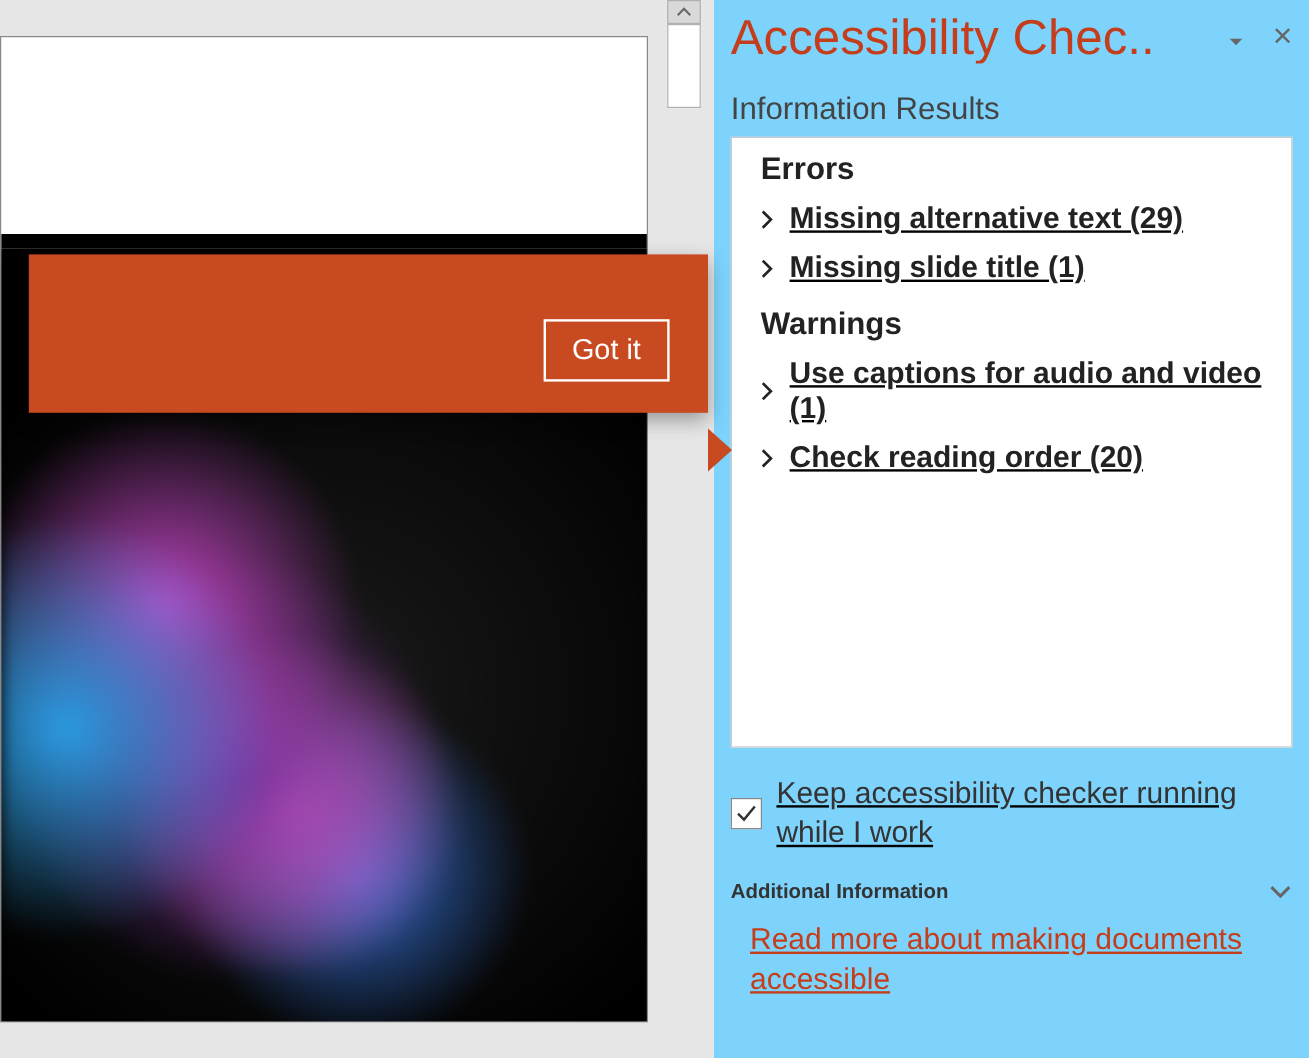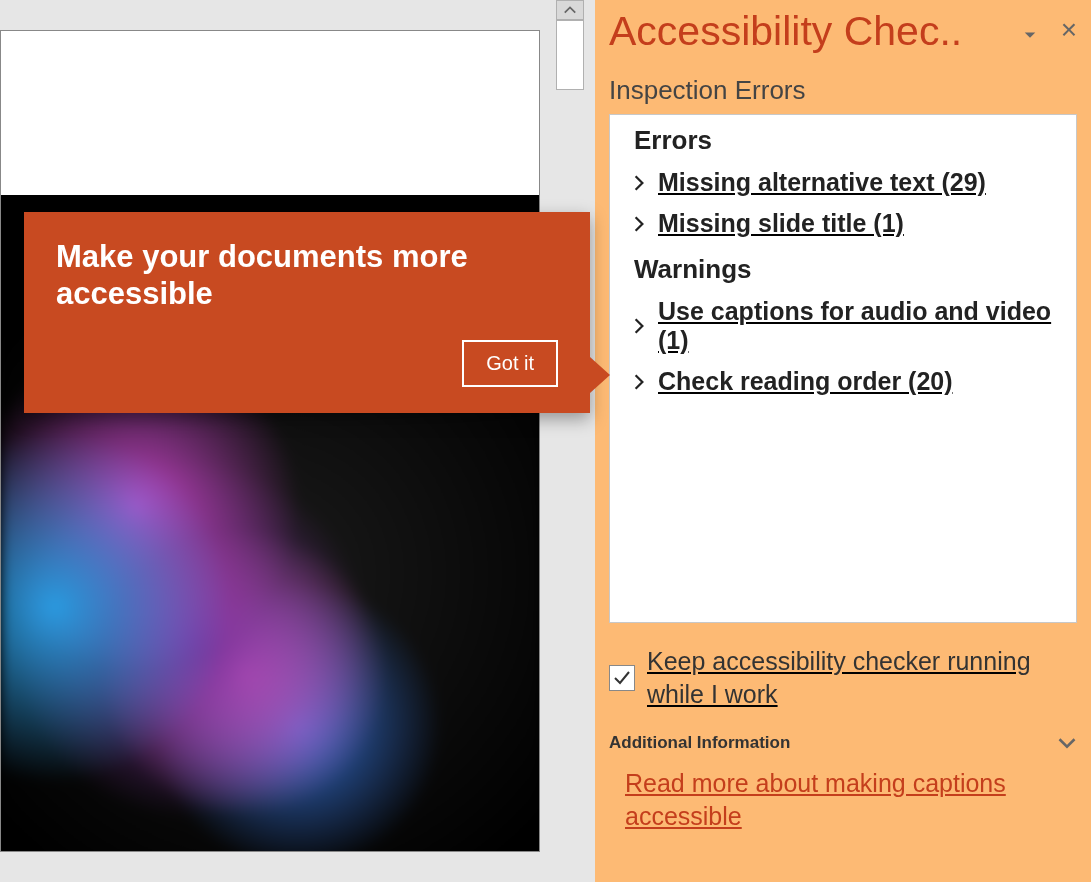--- a/index.html
+++ b/index.html
@@ -43,21 +43,21 @@
     }
     .scrollbar-col { position:absolute; left:556px; top:0; width:28px; height:100px; }
     .scroll-up-btn {
       width:28px; height:20px; background:#d9d9d9; border:1px solid #b0b0b0;
       display:flex; align-items:center; justify-content:center;
     }
     .scroll-up-btn svg { width:14px; height:14px; }
     .scroll-thumb { width:28px; height:70px; background:#fff; border:1px solid #b0b0b0; margin-top:0; }
     .panel {
       position:absolute; left:595px; top:0; width:496px; height:882px;
-      background:#fdba74; padding: 10px 14px 0 14px;
+      background:#7dd3fc; padding: 10px 14px 0 14px;
     }
     .panel-header { display:flex; align-items:flex-start; gap:8px; }
     .panel-title {
       color:#c43e1c; font-size:41px; font-weight:400; line-height:1.05;
       flex:1; white-space:nowrap; overflow:hidden;
     }
     .caret-down {
       width:14px; height:14px; margin-top:18px; margin-right:40px; cursor:pointer;
     }
     .close-x {
@@ -108,21 +108,21 @@
     .callout {
       position:absolute; left:24px; top:212px; width:566px;
       background:#c84a21; color:#fff; padding:26px 32px 26px 32px;
       box-shadow: 0 6px 16px rgba(0,0,0,0.35);
     }
     .callout-title   { font-size:31px; font-weight:600; line-height:1.2; margin-bottom:16px; }
     .callout-body    { font-size:25px; line-height:1.3; }
     .callout-actions { display:flex; justify-content:flex-end; margin-top:28px; }
     .got-it {
       border:2px solid #fff; background:transparent; color:#fff;
-      font-size:20px; padding:10px 22px; cursor:pointer;
+      font-size:24px; padding:10px 22px; cursor:pointer;
     }
     .callout::after {
       content:""; position:absolute; right:-20px; top:145px;
       border-top:18px solid transparent;
       border-bottom:18px solid transparent;
       border-left:20px solid #c84a21;
     }
   </style>
 </head>
 <body>
@@ -148,21 +148,21 @@
 
 <div class="panel">
   <div class="panel-header">
     <div class="panel-title">Accessibility Chec..</div>
     <svg class="caret-down" viewBox="0 0 16 16">
       <path d="M2 5 L8 11 L14 5 Z" fill="#666"></path>
     </svg>
     <div class="close-x">×</div>
   </div>
 
-  <div class="section-label">Inspection Errors</div>
+  <div class="section-label">Information Results</div>
 
   <div class="results-box">
 
     <div class="group-header">Errors</div>
     <div class="item-row">
       <svg class="chev" viewBox="0 0 16 16">
           <path d="M5 2 L11 8 L5 14" fill="none" stroke="#222" stroke-width="2"></path>
         </svg>
       <span class="txt">Missing alternative text (29)</span>
     </div>
@@ -199,21 +199,20 @@
     <div class="lbl">Keep accessibility checker running while I work</div>
   </div>
 
   <div class="addl-header">
     <span class="t">Additional Information</span>
     <svg class="chev" viewBox="0 0 16 16">
         <path d="M2 5 L8 11 L14 5" fill="none" stroke="#666" stroke-width="2"></path>
       </svg>
   </div>
 
-  <a class="addl-link">Read more about making captions accessible</a>
+  <a class="addl-link">Read more about making documents accessible</a>
 </div>
 
 <div class="callout">
-  <div class="callout-title">Make your documents more accessible</div>
   <div class="callout-actions">
     <button class="got-it">Got it</button>
   </div>
 </div>
 
 </body></html>

